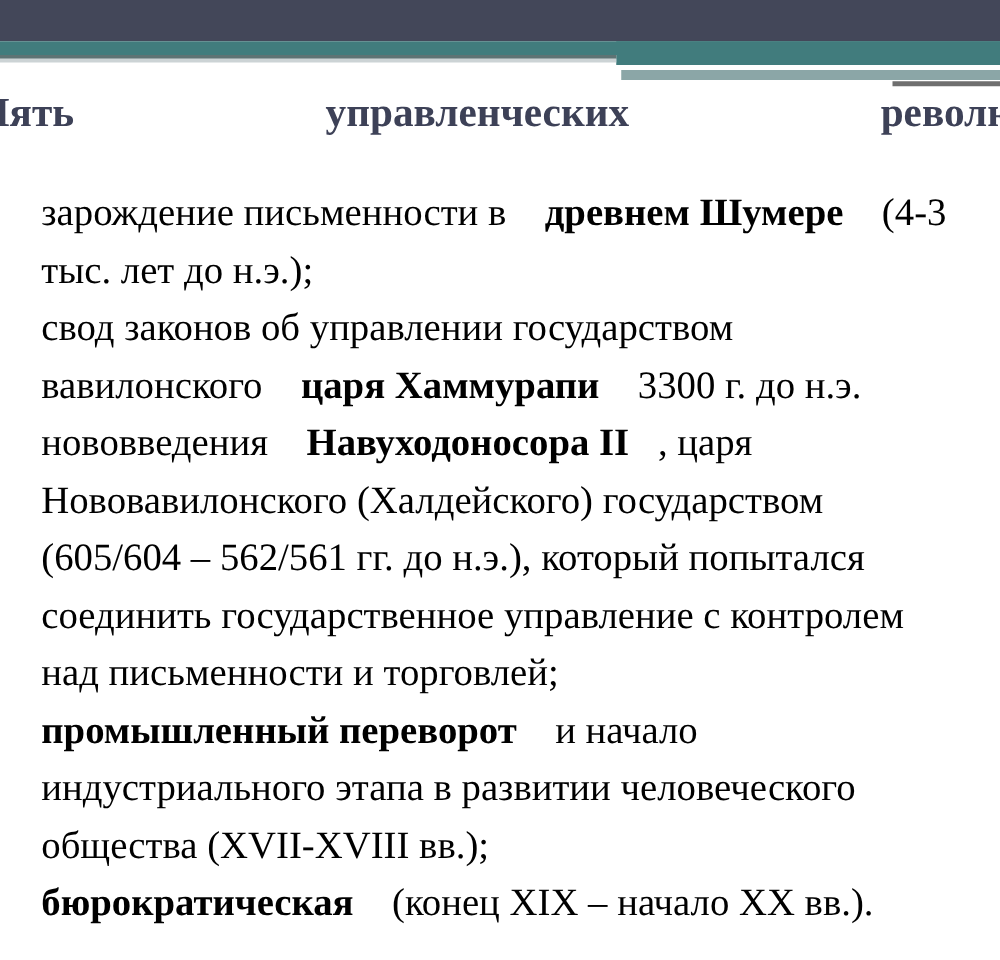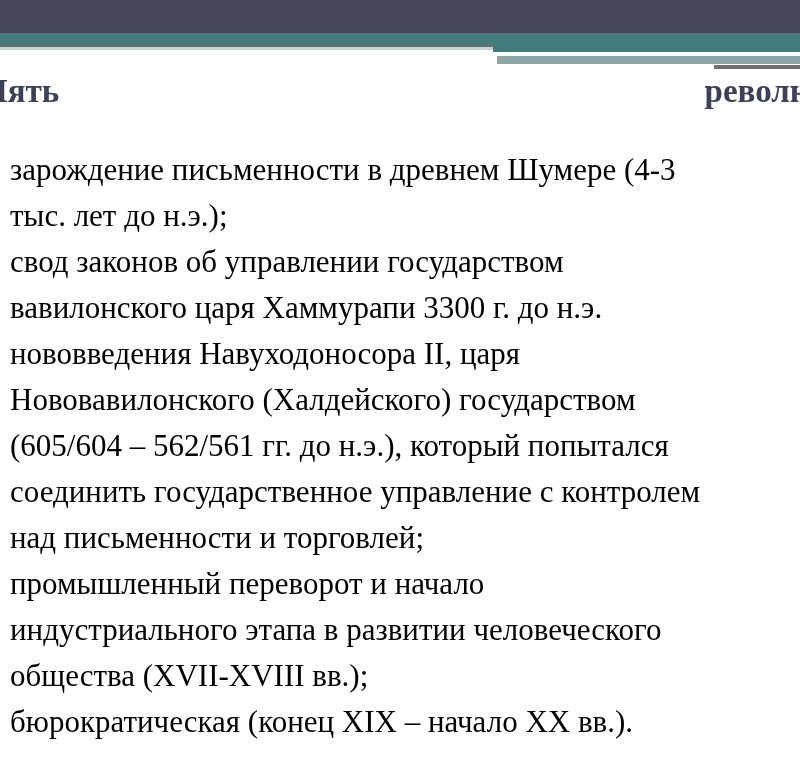--- a/index.html
+++ b/index.html
@@ -25,40 +25,41 @@
     margin:0;display:flex;justify-content:space-between;
     font-size:33px;font-weight:bold;line-height:38px;
     white-space:nowrap;
   }
   
   .body-text{
     position:absolute;top:147px;left:10px;width:800px;
     font-size:31px;line-height:46px;color:#000000;
   }
   .line{white-space:nowrap;height:46px;}
-  .seg{font-weight:normal;}
-  .seg.bold{font-weight:normal;}
+  .seg{font-weight:normal;margin-left:23px;}
+  .seg.bold{font-weight:bold;}
 </style>
 </head>
 <body>
 
 <div class="slide">
 
   <div class="deco">
     <div class="bar-slate" style="background-color: rgb(67, 71, 89);"></div>
     <div class="bar-teal" style="background-color: rgb(65, 124, 125);"></div>
     <div class="bar-teal-right" style="background-color: rgb(65, 124, 125);"></div>
     <div class="line-dark-left" style="background-color: rgb(94, 115, 116);"></div>
     <div class="line-light-left" style="background-color: rgb(204, 211, 213);"></div>
     <div class="band-grayteal" style="background-color: rgb(139, 166, 167);"></div>
     <div class="line-darkgray" style="background-color: rgb(111, 111, 111);"></div>
   </div>
 
   <h1 class="title" style="color: rgb(61, 65, 87);">
     <span>Пять</span>
+    <span>управленческих</span>
     <span>революций</span>
   </h1>
 
   <div class="body-text">
     <div class="line">
       <span class="seg">зарождение письменности в </span><span class="seg bold">древнем Шумере</span><span class="seg"> (4-3</span>
     </div>
     <div class="line">
       <span class="seg">тыс. лет до н.э.);</span>
     </div>

